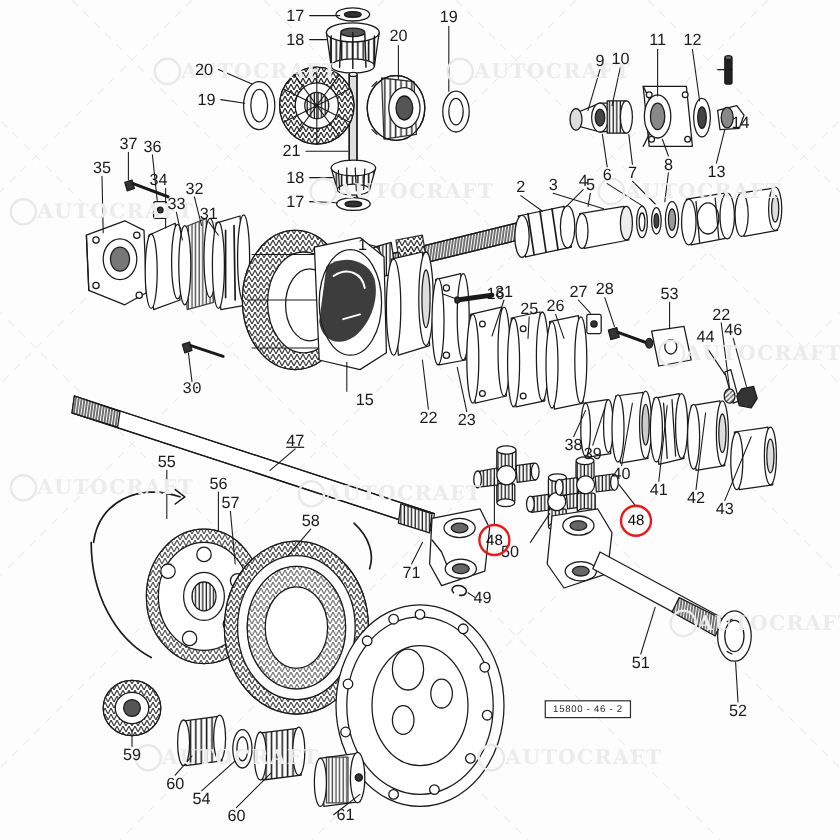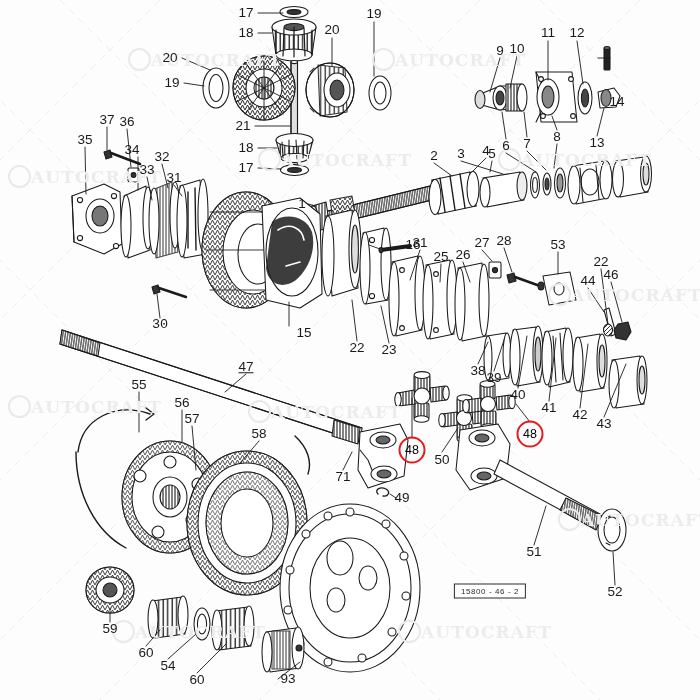--- a/index.html
+++ b/index.html
@@ -627,28 +627,28 @@
       <div class="num" style="left: 549px; top: 408px;">41</div>
       <div class="num" style="left: 580px; top: 415px;">42</div>
       <div class="num" style="left: 604px; top: 424px;">43</div>
       <div class="num" style="left: 246px; top: 367px; text-decoration: underline;">47</div>
       <div class="num" style="left: 139px; top: 385px;">55</div>
       <div class="num" style="left: 182px; top: 403px;">56</div>
       <div class="num" style="left: 192px; top: 419px;">57</div>
       <div class="num" style="left: 259px; top: 434px;">58</div>
       <div class="num" style="left: 343px; top: 477px;">71</div>
       <div class="num" style="left: 402px; top: 498px;">49</div>
-      <div class="num" style="left: 442px; top: 460px;">50</div>
+      <div class="num" style="left: 425px; top: 460px;">50</div>
       <div class="num" style="left: 534px; top: 552px;">51</div>
       <div class="num" style="left: 615px; top: 592px; text-align: center;">52</div>
       <div class="num" style="left: 110px; top: 629px;">59</div>
       <div class="num" style="left: 146px; top: 653px;">60</div>
       <div class="num" style="left: 168px; top: 666px;">54</div>
       <div class="num" style="left: 197px; top: 680px;">60</div>
-      <div class="num" style="left: 288px; top: 679px;">93</div>
+      <div class="num" style="left: 288px; top: 679px;">61</div>
       <div class="hlring" style="left: 412px; top: 450px;"></div>
       <div class="num hl" style="left: 412px; top: 450px;">48</div>
       <div class="hlring" style="left: 530px; top: 434px;"></div>
       <div class="num hl" style="left: 530px; top: 434px;">48</div>
     </div>
 
   <div class="plate" style="left:490px;top:591px;">15800 - 46 - 2</div>
 
 </div>
 

